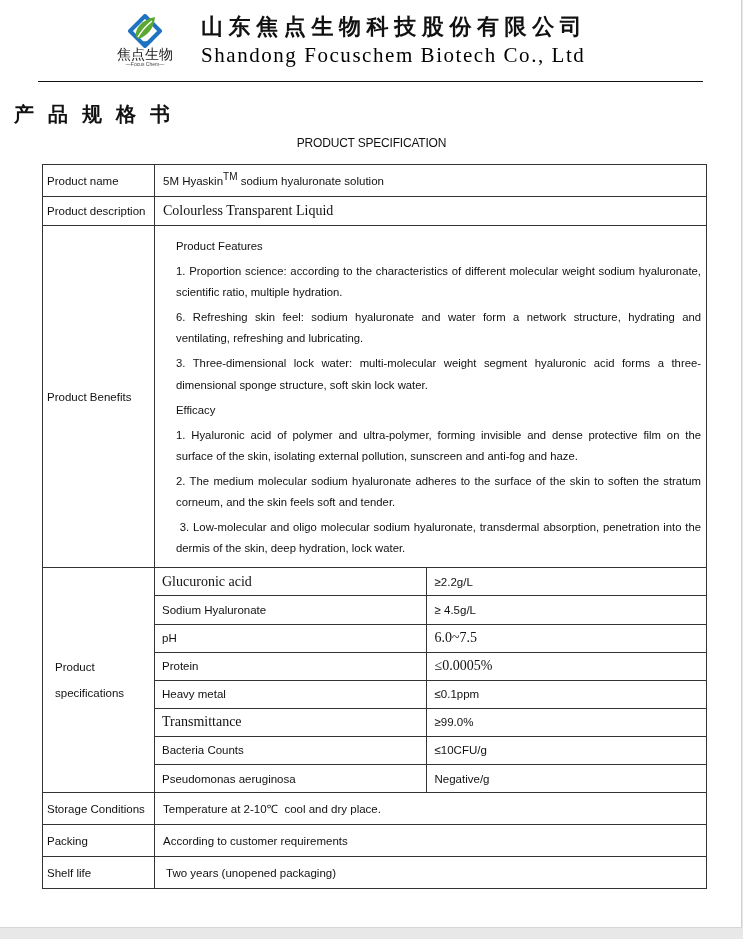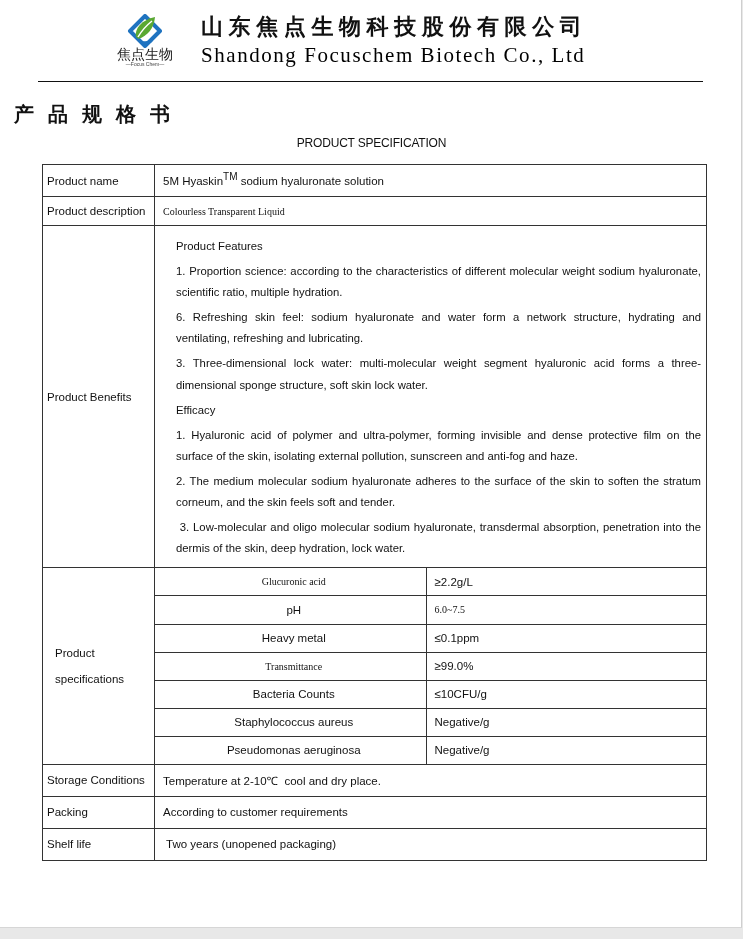--- a/index.html
+++ b/index.html
@@ -58,33 +58,33 @@
     table.spec {
       position: absolute; left: 42px; top: 164px; width: 665px;
       border-collapse: collapse; table-layout: fixed;
       font-size: 11.5px;
     }
     table.spec td {
       border: 1.3px solid #333; padding: 0; vertical-align: middle;
     }
     .lbl { padding-left: 4px !important; white-space: nowrap; }
     .val { padding-left: 8px !important; }
-    .serif { font-family: "Liberation Serif", serif; font-size: 10px; }
+    .serif { font-family: "Liberation Serif", serif; font-size: 14px; }
     .benefits {
       padding: 6px 1px 4px 1px !important;
       line-height: 21.1px; text-align: justify;
       font-size: 11.3px;
     }
     .benefits p { margin: 4px; padding-left: 16px; }
     .benefits p.last { text-align-last: left; }
     .spec-cell { padding: 0 !important; }
     table.inner { width: 100%; border-collapse: collapse; table-layout: fixed; }
     table.inner td { border: none; border-bottom: 1.3px solid #333; height: 27.1px; }
     table.inner tr:last-child td { border-bottom: none; }
-    table.inner td.k { padding-left: 7px; border-right: 1.3px solid #333; text-align: center; }
+    table.inner td.k { padding-left: 7px; border-right: 1.3px solid #333; }
     table.inner td.v { padding-left: 8px; }
     .speclbl { padding-left: 12px !important; line-height: 26px; }
     sup { font-size: 10px; vertical-align: 5px; line-height: 0; text-align: right; }
   </style>
 </head>
 <body>
 
 <div class="page">
 
   <div class="logo">
@@ -149,38 +149,42 @@
           <colgroup>
                 <col style="width:271px">
                 <col>
               </colgroup>
           <tbody>
                 <tr>
                   <td class="k serif">Glucuronic acid</td>
                   <td class="v">≥2.2g/L</td>
                 </tr>
           <tr>
+                  <td class="k">Sodium Hyaluronate</td>
+                  <td class="v">≥ 4.5g/L</td>
+                </tr>
+          <tr>
                   <td class="k">pH</td>
                   <td class="v serif">6.0~7.5</td>
                 </tr>
           <tr>
+                  <td class="k">Protein</td>
+                  <td class="v serif">≤0.0005%</td>
+                </tr>
+          <tr>
                   <td class="k">Heavy metal</td>
                   <td class="v">≤0.1ppm</td>
                 </tr>
           <tr>
                   <td class="k serif">Transmittance</td>
                   <td class="v">≥99.0%</td>
                 </tr>
           <tr>
                   <td class="k">Bacteria Counts</td>
                   <td class="v">≤10CFU/g</td>
-                </tr>
-          <tr>
-                  <td class="k">Staphylococcus aureus</td>
-                  <td class="v">Negative/g</td>
                 </tr>
           <tr>
                   <td class="k">Pseudomonas aeruginosa</td>
                   <td class="v">Negative/g</td>
                 </tr>
         </tbody>
             </table>
       </td>
     </tr>
 

